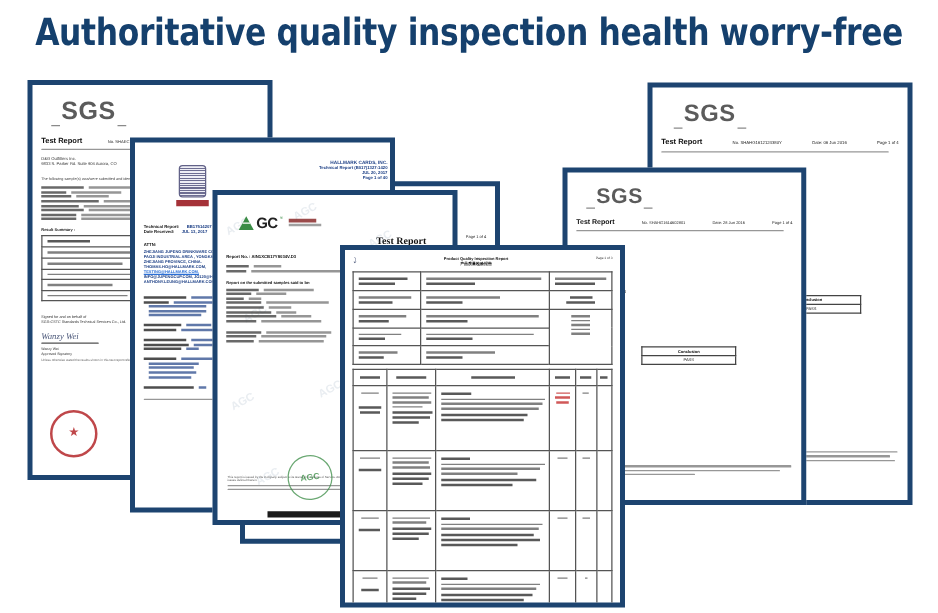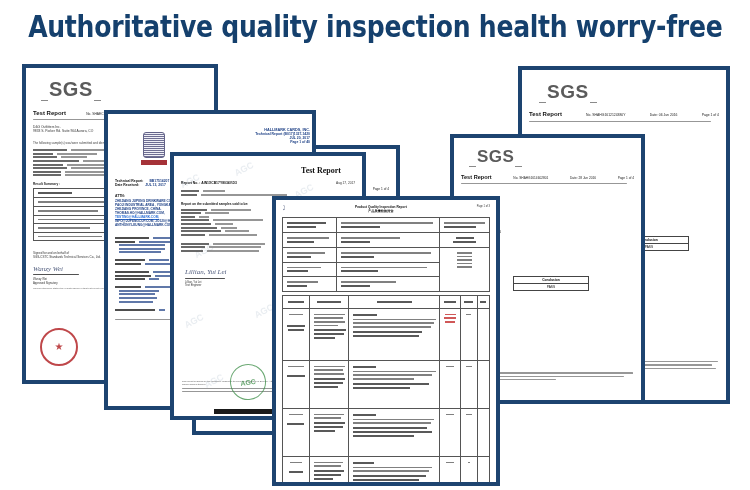--- a/index.html
+++ b/index.html
@@ -517,20 +517,29 @@
       <span style="left:20px;top:90px;">AGC</span>
       <span style="left:96px;top:76px;">AGC</span>
       <span style="left:150px;top:110px;">AGC</span>
       <span style="left:10px;top:160px;">AGC</span>
       <span style="left:80px;top:150px;">AGC</span>
       <span style="left:140px;top:190px;">AGC</span>
       <span style="left:30px;top:220px;">AGC</span>
       <span style="left:104px;top:232px;">AGC</span>
     </div>
 
+    <div class="agc" style="margin:10px 0 0 10px;">
+      <div class="tri"></div>
+      <div class="gc">GC</div>
+      <div style="font-size:3px;color:#3a8c45;align-self:flex-start;">®</div>
+      <div class="cn">
+        <div class="c1"></div>
+          <div class="c2"></div>
+      </div>
+    </div>
 
     <div style="text-align:right;margin-top:4px;font-family:'Liberation Serif',serif;font-weight:bold;font-size:8px;color:#111;padding-right:14px;">Test Report</div>
 
     <div style="display:flex;justify-content:space-between;margin-top:6px;">
       <div style="font-size:3.4px;font-weight:bold;color:#111;">
         <span>Report No. :</span>
         <span>AIN1XCB17Y8034V.D3</span>
       </div>
       <div style="font-size:3.2px;color:#333;">
         <span>Aug 17, 2017</span>
@@ -590,34 +599,20 @@
       <div class="lbl-row">
           <div class="k" style="width:24px;"></div>
           <div class="v" style="width:52px;"></div>
         </div>
       <div class="lbl-row">
           <div class="k" style="width:22px;"></div>
           <div class="v" style="width:52px;"></div>
         </div>
     </div>
 
-    <div style="display:flex;justify-content:space-between;margin-top:16px;padding:0 4px;">
-      <div style="width:50%;">
-        <div class="sig" style="font-size:7px;">Lillian, Yui Lei</div>
-        <div class="tline dk" style="height:0.7px;width:40px;"></div>
-        <div style="font-size:2.7px;color:#333;">Lillian, Yui Lei</div>
-        <div style="font-size:2.7px;color:#333;">Test Engineer</div>
-      </div>
-      <div style="width:46%;">
-        <div class="sig" style="font-size:7px;">Zhanfeng, Hung</div>
-        <div class="tline dk" style="height:0.7px;width:40px;"></div>
-        <div style="font-size:2.7px;color:#333;">Zhanfeng, Hung</div>
-        <div style="font-size:2.7px;color:#333;">Laboratory Supervisor</div>
-      </div>
-    </div>
 
     <div style="position:absolute;left:8px;right:8px;bottom:22px;">
       <div style="font-size:2.4px;color:#555;line-height:1.3;">This report is issued by the Company subject to its General Conditions of Service. Attention is drawn to the limitation of liability, indemnification and jurisdiction issues defined therein.</div>
       <div class="tline" style="height:0.8px;width:100%;margin-top:2px;"></div>
       <div class="tline" style="height:0.8px;width:70%;"></div>
     </div>
     <div class="green-stamp" style="left:56px;bottom:16px;width:34px;height:34px;font-size:7px;">
       <span>AGC</span>
     </div>
     <div class="green-bar" style="left:110px;bottom:2px;width:70px;height:5px;"></div>

